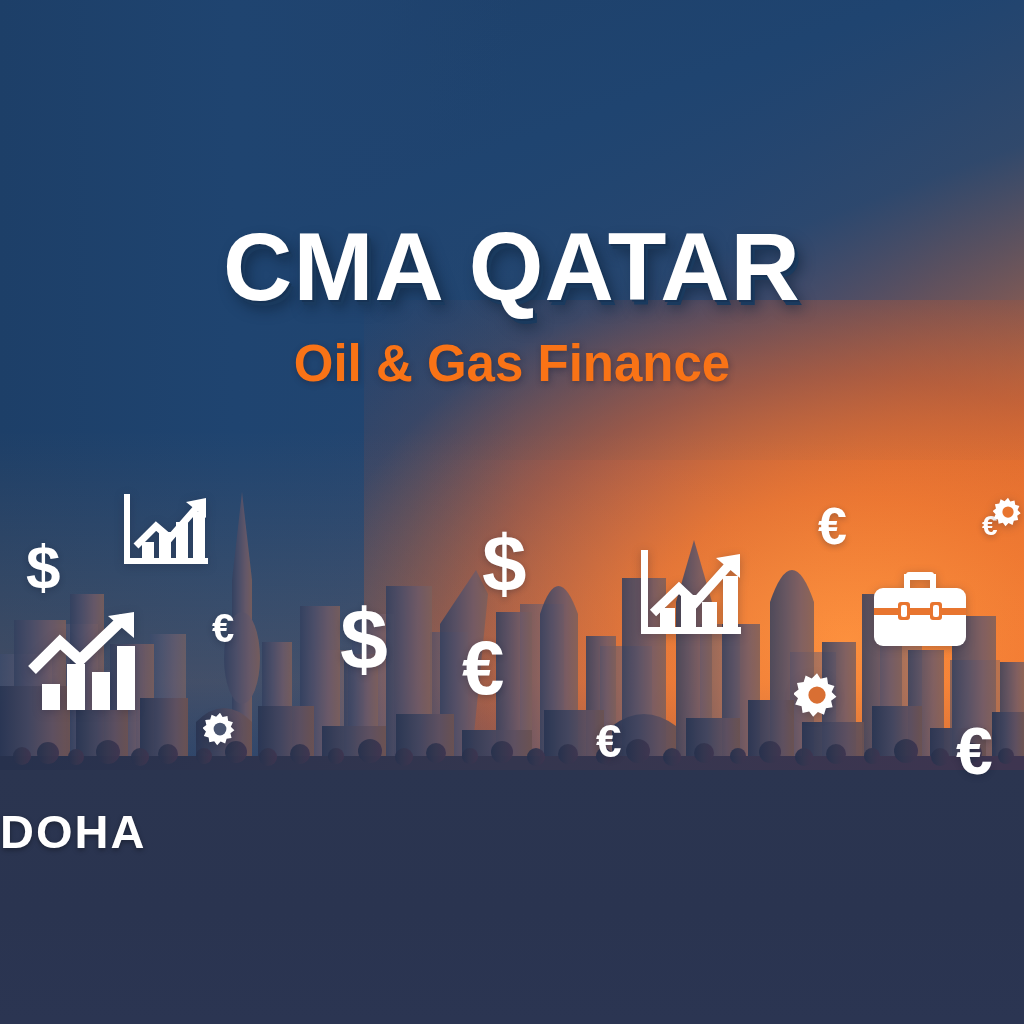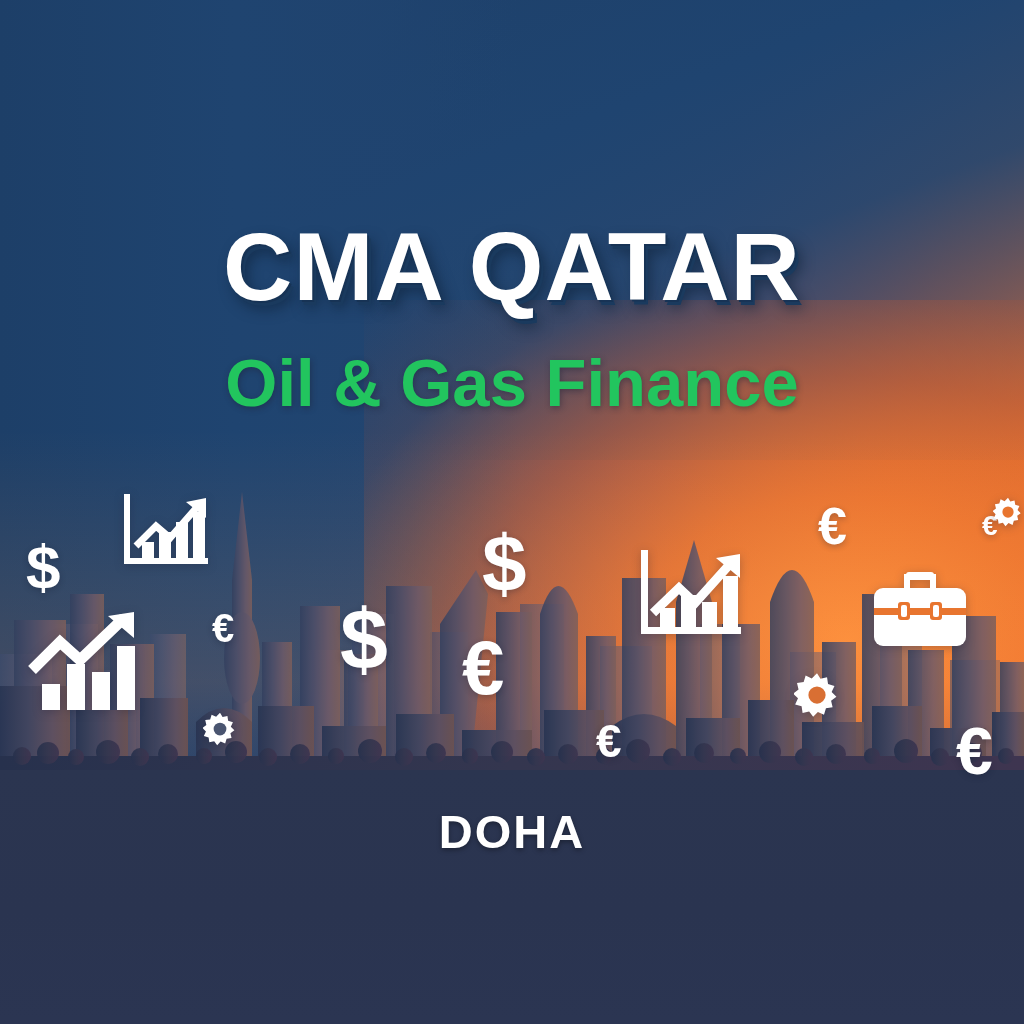--- a/index.html
+++ b/index.html
@@ -89,21 +89,20 @@
     position: absolute;
     left: 0; right: 0;
     bottom: 0;
     height: 254px;
     background: linear-gradient(180deg, #2b3550 0%, #2a3450 55%, #2b3552 100%);
   }
   .doha {
     position: absolute;
     left: 0; right: 0;
     top: 34px;
-    text-align: center;
     color: #ffffff;
     font-size: 47px;
     font-weight: 700;
     letter-spacing: 2px;
     text-shadow: 0 2px 5px rgba(0,0,0,0.35);
   }
 
   
   .headline {
     position: absolute;
@@ -117,24 +116,24 @@
     font-weight: 700;
     color: #ffffff;
     letter-spacing: 1px;
     line-height: 1.02;
     text-shadow:
        2px 2px 0 #173355,
        4px 5px 0 #1a3a5e,
        6px 8px 14px rgba(10,25,45,0.55);
   }
   .title-sub {
-    margin-top: 28px;
-    font-size: 67px;
+    margin-top: 18px;
+    font-size: 51px;
     font-weight: 700;
-    color: #22c55e;
+    color: #f97316;
     letter-spacing: 0px;
     text-shadow: 1px 2px 6px rgba(30,30,50,0.45);
   }
   .title-sub2 {
     margin-top: 14px;
     font-size: 49px;
     font-weight: 700;
     color: #ffffff;
     letter-spacing: 0px;
     text-shadow: 1px 2px 7px rgba(30,40,70,0.50);

